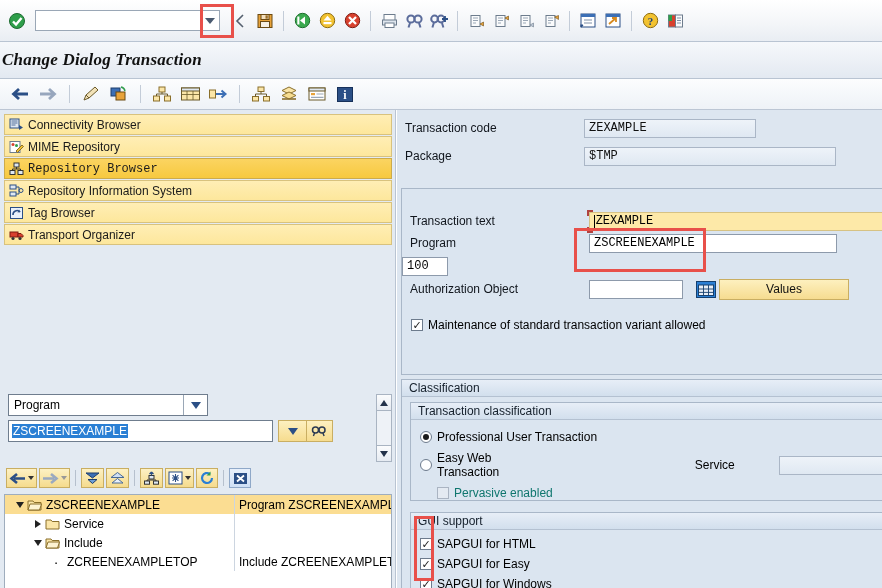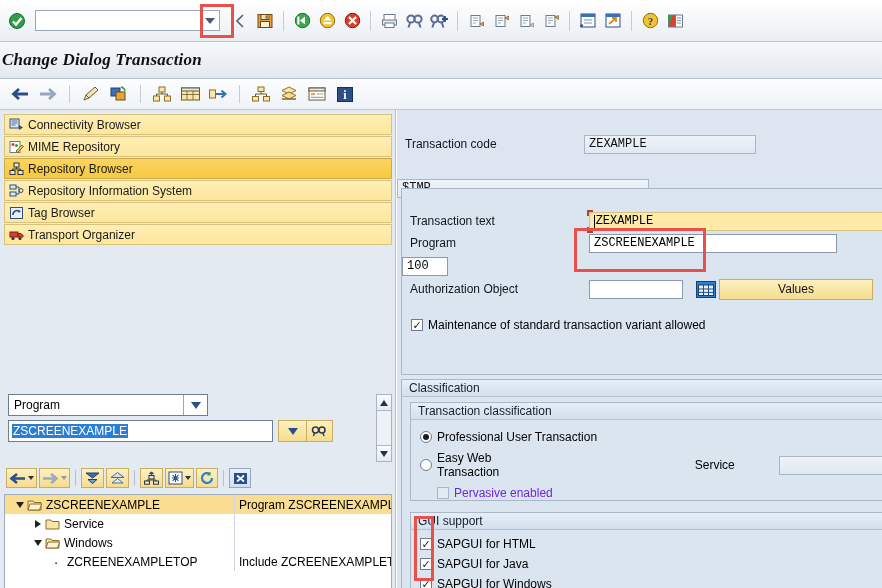--- a/index.html
+++ b/index.html
@@ -62,21 +62,21 @@
     background:#e3eaf2; border-right:1px solid #b9c4d2;
   }
   .navlist { position:absolute; left:4px; top:4px; width:388px; }
   .navitem {
     height:21px; margin-bottom:1px;
     background:linear-gradient(#ffeeb5,#fde79c);
     border:1px solid #d8c27e;
     display:flex; align-items:center; padding-left:3px; gap:4px;
     font-size:12px; color:#1b1b1b; cursor:default;
   }
-  .navitem.sel { background:linear-gradient(#fbd461,#f7c93f); border-color:#ccab4c; }
+  .navitem.sel { background:linear-gradient(#fbd461,#f7c93f); border-color:#ccab4c;font-family:Liberation Mono, monospace; }
   .navicon { width:16px; height:15px; flex:0 0 16px; display:flex; align-items:center; justify-content:center; }
 
   
   .selwrap { position:absolute; left:8px; top:284px; width:366px; }
   .combo {
     width:200px; height:22px; border:1px solid #6f7d8e; background:#fff;
     display:flex; align-items:center; padding-left:5px; position:relative; font-size:12px;
   }
   .combo .cv{ flex:1; }
   .combo .cbtn{
@@ -126,21 +126,21 @@
   .c1{ width:230px; border-right:1px solid #ccd5e0; display:flex; align-items:center; height:19px; overflow:hidden; white-space:nowrap;}
   .c2{ flex:1; display:flex; align-items:center; height:19px; padding-left:4px; overflow:hidden; white-space:nowrap;}
   .twist{ width:14px; display:flex; align-items:center; justify-content:center;}
   .tw-r{width:0;height:0;border-top:4px solid transparent;border-bottom:4px solid transparent;border-left:6px solid #222;}
   .tw-d{width:0;height:0;border-left:4px solid transparent;border-right:4px solid transparent;border-top:6px solid #222;}
   .folder{ width:15px;height:12px;margin-right:4px;}
 
   
   .rightpane{ position:absolute; left:397px; top:110px; width:485px; height:478px; background:#dde6f0;}
   .rp-top{ position:absolute; left:0; top:0; width:485px; height:72px; }
-  .frow{ display:flex; align-items:center; height:20px; margin-top:24px; }
+  .frow{ display:flex; align-items:center; height:20px; margin-top:8px; }
   .flabel{ width:187px; padding-left:8px; font-size:12px; color:#11161d;}
   .fdisp{
     height:19px; border:1px solid #aab6c6;
     background:linear-gradient(#eef3f9,#dfe8f2);
     font-family:"Liberation Mono", monospace; font-size:12px;
     display:flex; align-items:center; padding-left:4px; color:#101010;
   }
 
   .panel{
     position:absolute; border:1px solid #a9b7c8; background:#dbe5f0;
@@ -169,21 +169,21 @@
     font-size:12px; color:#101010;
   }
 
   .cbx{
     width:12px; height:12px; border:1px solid #6d7b8d; background:#fff;
     display:flex; align-items:center; justify-content:center; flex:0 0 12px;
   }
   .cbx.dis{ border-color:#aab4c2; background:#e4eaf2;}
   .chk{ font-size:11px; line-height:11px; color:#1b1b1b; }
   .cklbl{ margin-left:5px; font-size:12px; }
-  .cklbl.dis{ color:#6d28d9;text-align:right; }
+  .cklbl.dis{ color:#0f766e;text-align:right; }
   .radio{
     width:12px;height:12px;border-radius:50%;border:1px solid #6d7b8d;background:#fff;
     display:flex;align-items:center;justify-content:center;flex:0 0 12px;
   }
   .radio .dot{ width:6px;height:6px;border-radius:50%;background:#1b1b1b;}
   .cline{ display:flex; align-items:center; }
 </style>
 </head>
 <body>
 
@@ -604,21 +604,21 @@
           <span style="width:26px"></span>
           <span class="twist">
               <span class="tw-d"></span>
             </span>
           <span class="folder">
             <svg width="15" height="12" viewBox="0 0 15 12">
                 <path d="M1 2 h5 l1.2 1.5 H14 V11 H1z" fill="#fbe6a8" stroke="#8a6f2b"></path>
                 <path d="M1 11 L3 5 H14.5 L12.5 11z" fill="#fdf3d2" stroke="#8a6f2b"></path>
               </svg>
           </span>
-          <span>Windows</span>
+          <span>Include</span>
         </div>
         <div class="c2"></div>
       </div>
 
       <div class="trow">
         <div class="c1">
           <span style="width:44px"></span>
           <span class="twist" style="font-size:14px;line-height:10px;">·</span>
           <span style="width:4px"></span>
           <span>ZCREENEXAMPLETOP</span>
@@ -631,20 +631,21 @@
   </div>
 
   <div class="rightpane">
 
     <div class="rp-top">
       <div class="frow">
         <span class="flabel">Transaction code</span>
         <span class="fdisp" style="width:172px;">ZEXAMPLE</span>
       </div>
       <div class="frow">
+        <span class="flabel">Package</span>
         <span class="fdisp" style="width:252px;text-align:center;">$TMP</span>
       </div>
     </div>
 
     <div class="panel" style="left:4px; top:78px; width:485px; height:187px; border-right:none;">
       <div class="panel-inner">
         <div class="frow" style="margin-top:22px;">
           <span class="flabel">Transaction text</span>
           <span class="inp yellow" style="width:298px;">
             <span class="caret"></span>
@@ -670,21 +671,21 @@
             <span></span>
           </span>
           <span style="width:12px"></span>
           <span style="display:flex;align-items:center;">
             <svg width="22" height="19" viewBox="0 0 22 19">
               <rect x="1.5" y="1.5" width="19" height="16" fill="#2b7fd4" stroke="#16406e"></rect>
               <rect x="3.5" y="5" width="15" height="10.5" fill="#e8eef6" stroke="#16406e"></rect>
               <path d="M8.5 5 v10.5 M13.5 5 v10.5 M3.5 9 h15 M3.5 12.4 h15" stroke="#16406e" stroke-width=".9"></path>
             </svg>
           </span>
-          <span class="btn-yellow" style="width:154px; margin-left:2px;">Values</span>
+          <span class="btn-yellow" style="width:130px; margin-left:2px;">Values</span>
         </div>
         <div class="cline" style="margin-top:19px; padding-left:9px;">
           <span class="cbx">
               <span class="chk">✓</span>
             </span>
           <span class="cklbl">Maintenance of standard transaction variant allowed</span>
         </div>
       </div>
     </div>
 
@@ -719,21 +720,21 @@
           <div class="cline" style="margin-top:7px; padding-left:9px;">
             <span class="cbx">
                 <span class="chk">✓</span>
               </span>
             <span class="cklbl">SAPGUI for HTML</span>
           </div>
           <div class="cline" style="margin-top:6px; padding-left:9px;">
             <span class="cbx">
                 <span class="chk">✓</span>
               </span>
-            <span class="cklbl">SAPGUI for Java</span>
+            <span class="cklbl">SAPGUI for Easy</span>
           </div>
           <div class="cline" style="margin-top:6px; padding-left:9px;">
             <span class="cbx">
                 <span class="chk">✓</span>
               </span>
             <span class="cklbl">SAPGUI for Windows</span>
           </div>
         </div>
       </div>
     </div>

